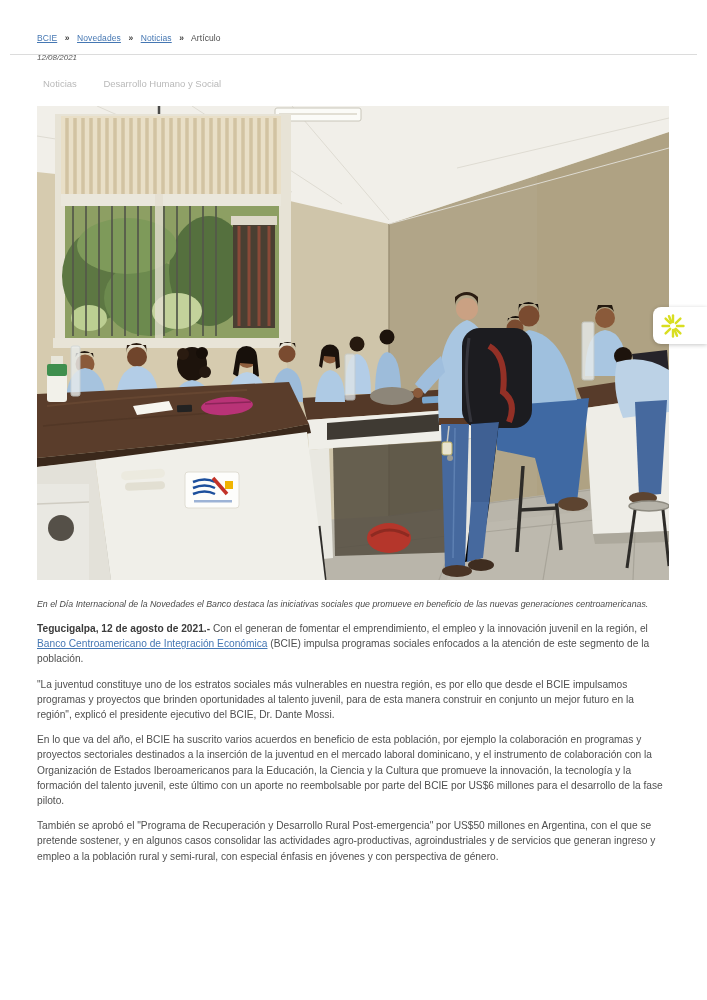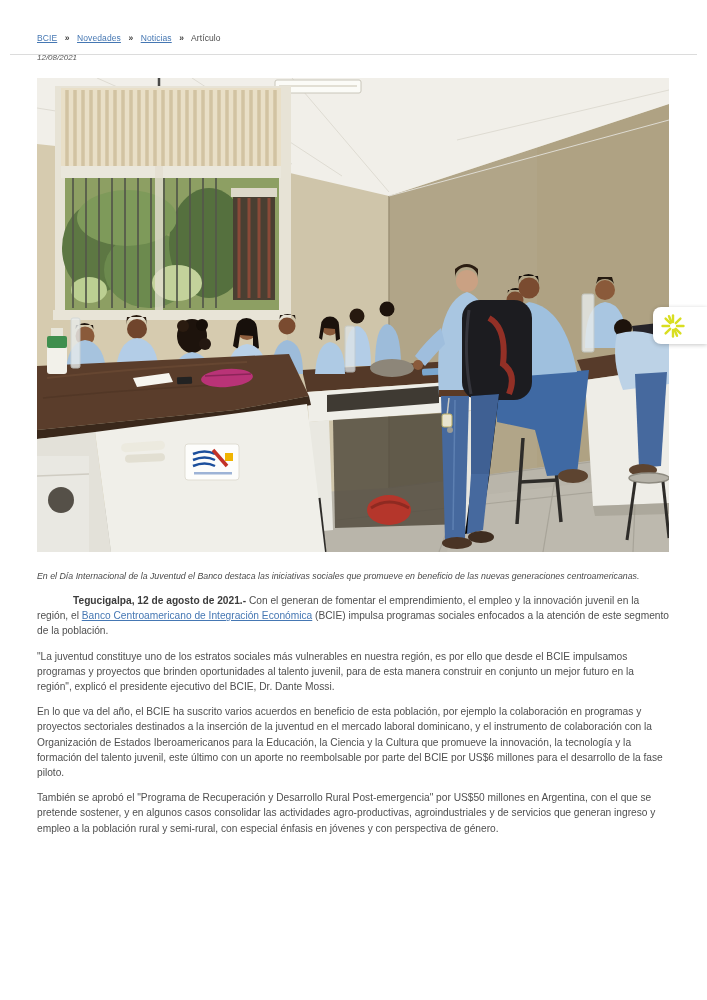--- a/index.html
+++ b/index.html
@@ -28,21 +28,21 @@
   .tags { font-size:9.5px; color:#b9b9b9; padding-left:6px; margin-bottom:17px; }
   .tags .tag { margin-right:24px; cursor:pointer; }
 
   
   figure.photo { width:632px; height:474px; line-height:0; background:#cfc5aa; }
   figure.photo svg { display:block; }
 
   .caption { font-size:8.8px; font-style:italic; color:#4a4a4a; margin-top:19px; margin-bottom:12px; }
 
   .body-text p { font-size:10.2px; line-height:15.2px; color:#4f4f4f; margin-bottom:10px; }
-  .body-text .lead { font-weight:bold; color:#3c3c3c;margin-left:36px; }
+  .body-text .lead { font-weight:bold; color:#3c3c3c; }
   .body-text a.inline-link { color:#4577b3; text-decoration:underline; cursor:pointer; }
 
   
   .widget-tab {
     position:absolute; left:653px; top:307px; width:54px; height:37px;
     background:#ffffff; border-radius:8px 0 0 8px;
     box-shadow:0 1px 4px rgba(0,0,0,.22);
     display:flex; align-items:center; justify-content:flex-start;
     padding-left:7px; cursor:pointer;
   }
@@ -58,20 +58,24 @@
       <span class="sep">»</span>
       <a class="crumb">Novedades</a>
       <span class="sep">»</span>
       <a class="crumb">Noticias</a>
       <span class="sep">»</span>
       <span class="current">Artículo</span>
     </nav>
 
     <div class="date">12/08/2021</div>
 
+    <div class="tags">
+      <span class="tag">Noticias</span>
+      <span class="tag">Desarrollo Humano y Social</span>
+    </div>
 
     <figure class="photo">
       <svg width="632" height="474" viewBox="0 0 632 474" xmlns="http://www.w3.org/2000/svg">
 
         <rect x="0" y="0" width="632" height="430" fill="#cfc5aa"></rect>
         <rect x="0" y="55" width="250" height="370" fill="#d6cbaf"></rect>
         <polygon points="352,118 632,26 632,430 352,430" fill="#b1a588"></polygon>
         <polygon points="500,70 632,26 632,430 500,430" fill="#aca07f" opacity="0.45"></polygon>
         <line x1="352" y1="118" x2="352" y2="420" stroke="#9c9076" stroke-width="1.5"></line>
 
@@ -331,21 +335,21 @@
           <rect x="14" y="250" width="12" height="8" fill="#e8e6da"></rect>
           <rect x="34" y="240" width="9" height="50" rx="2" fill="#e8ecec" opacity="0.8" stroke="#cfd6d6" stroke-width="1"></rect>
           <ellipse cx="190" cy="300" rx="26" ry="9" fill="#b93377" transform="rotate(-4 190 300)"></ellipse>
           <line x1="168" y1="298" x2="214" y2="296" stroke="#8c2459" stroke-width="1.5"></line>
           <polygon points="96,300 132,295 136,304 100,309" fill="#f6f5ef"></polygon>
           <rect x="140" y="299" width="15" height="7" rx="1" fill="#222222" transform="rotate(-3 147 302)"></rect>
         </g>
       </svg>
     </figure>
 
-    <div class="caption">En el Día Internacional de la Juventud el Banco destaca las iniciativas sociales que promueve en beneficio de las nuevas generaciones centroamericanas.</div>
+    <div class="caption">En el Día Internacional de la Novedades el Banco destaca las iniciativas sociales que promueve en beneficio de las nuevas generaciones centroamericanas.</div>
 
     <div class="body-text">
       <p>
         <span class="lead">Tegucigalpa, 12 de agosto de 2021.-</span><span> Con el generan de fomentar el emprendimiento, el empleo y la innovación juvenil en la región, el </span><a class="inline-link">Banco Centroamericano de Integración Económica</a><span> (BCIE) impulsa programas sociales enfocados a la atención de este segmento de la población.</span>
       </p>
       <p>"La juventud constituye uno de los estratos sociales más vulnerables en nuestra región, es por ello que desde el BCIE impulsamos programas y proyectos que brinden oportunidades al talento juvenil, para de esta manera construir en conjunto un mejor futuro en la región", explicó el presidente ejecutivo del BCIE, Dr. Dante Mossi.</p>
       <p>En lo que va del año, el BCIE ha suscrito varios acuerdos en beneficio de esta población, por ejemplo la colaboración en programas y proyectos sectoriales destinados a la inserción de la juventud en el mercado laboral dominicano, y el instrumento de colaboración con la Organización de Estados Iberoamericanos para la Educación, la Ciencia y la Cultura que promueve la innovación, la tecnología y la formación del talento juvenil, este último con un aporte no reembolsable por parte del BCIE por US$6 millones para el desarrollo de la fase piloto.</p>
       <p>También se aprobó el "Programa de Recuperación y Desarrollo Rural Post-emergencia" por US$50 millones en Argentina, con el que se pretende sostener, y en algunos casos consolidar las actividades agro-productivas, agroindustriales y de servicios que generan ingreso y empleo a la población rural y semi-rural, con especial énfasis en jóvenes y con perspectiva de género.</p>
     </div>
   </div>

